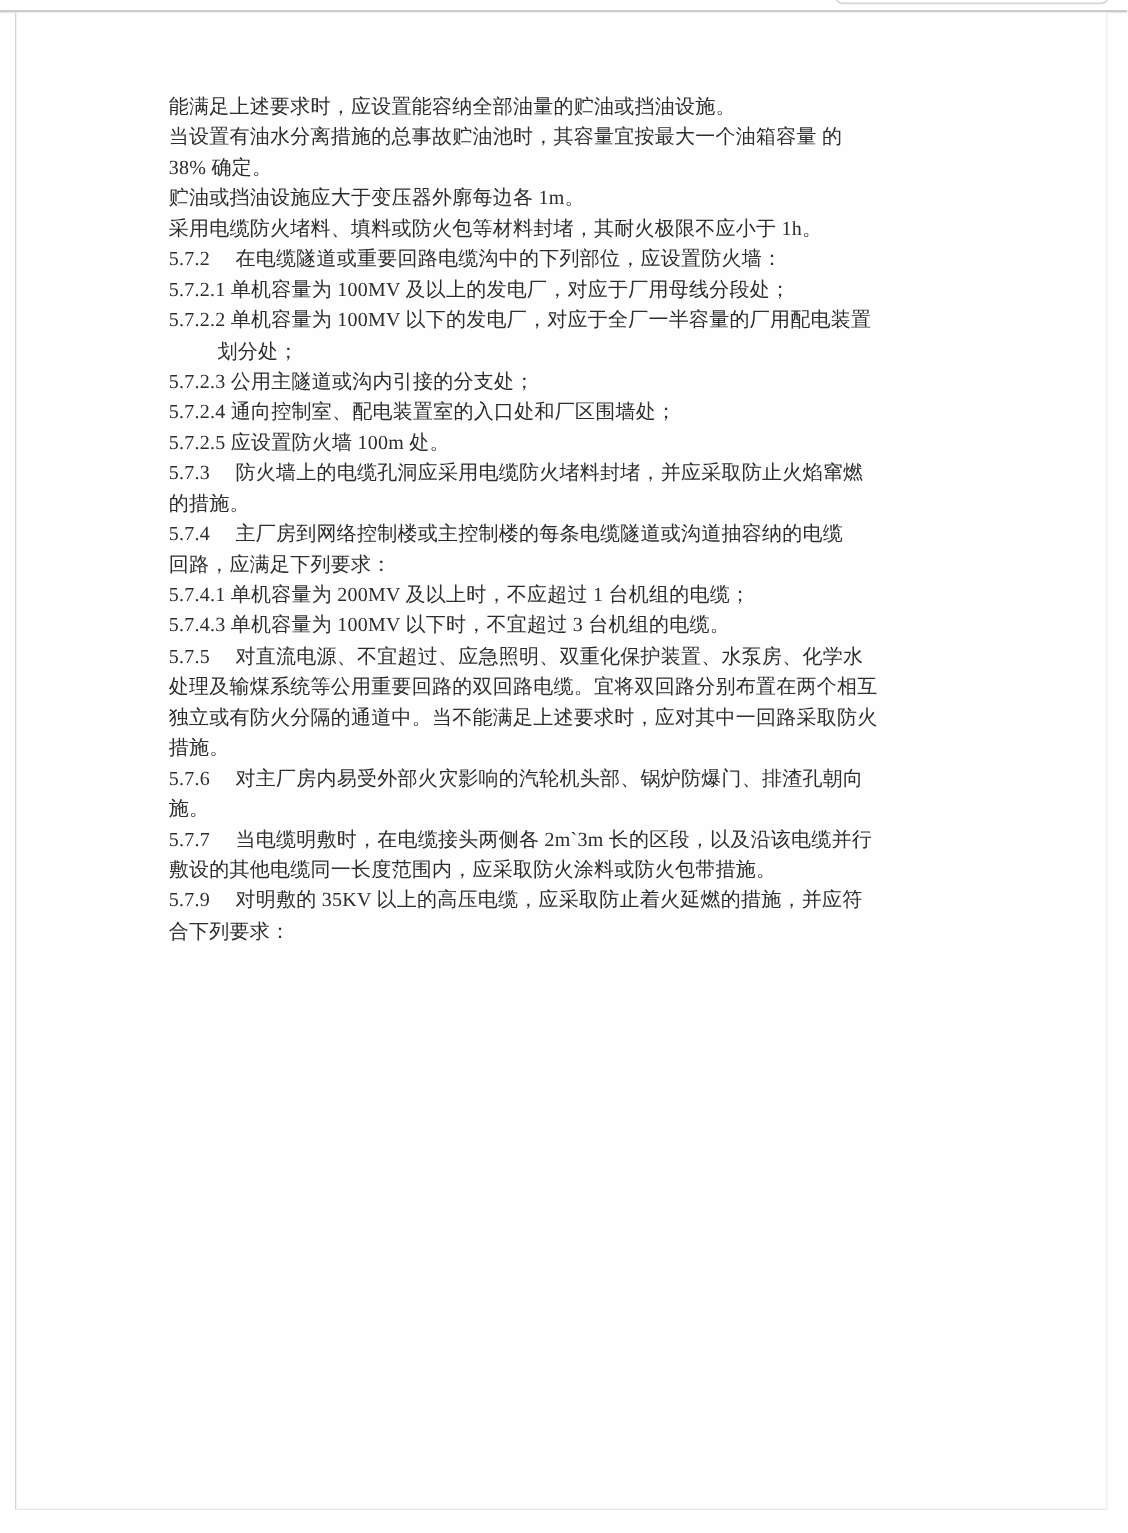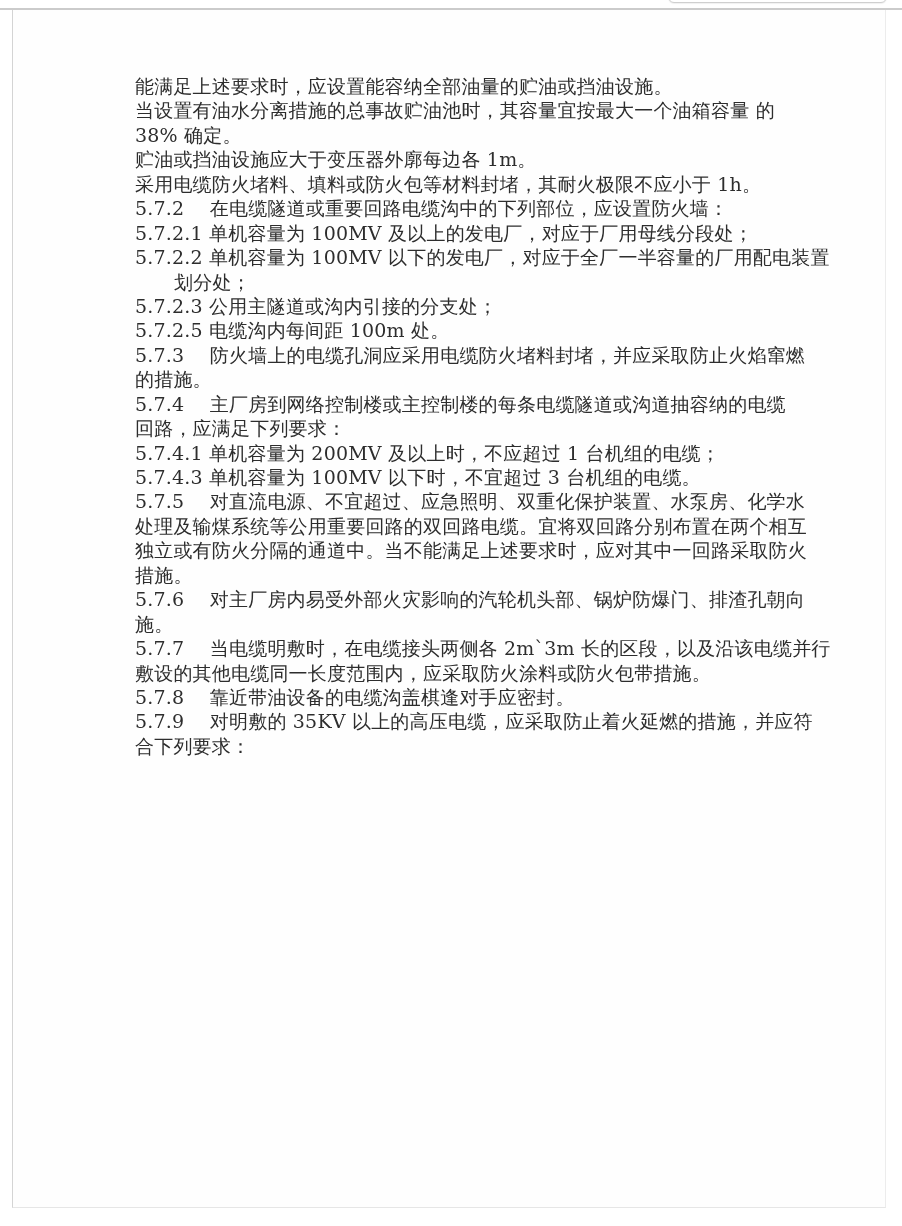--- a/index.html
+++ b/index.html
@@ -46,26 +46,27 @@
       border-bottom: 1px solid #e6e6e6;
       box-sizing: border-box;
     }
     .content {
       position: absolute;
       left: 122px;
       top: 64px;
       width: 640px;
     }
     .line {
-      font-size: 19px;
+      font-size: 16px;
       line-height: 24.45px;
       height: 24.45px;
       white-space: nowrap;
       letter-spacing: 0.2px;
       color: #2d2d2d;
+      font-family: Liberation Serif, serif;
     }
     .line.indent {
       padding-left: 39px;
     }
   </style>
 </head>
 <body>
 
 <div class="top-widget"></div>
 <div class="top-rule"></div>
@@ -75,32 +76,32 @@
     <div class="line">能满足上述要求时，应设置能容纳全部油量的贮油或挡油设施。</div>
     <div class="line">当设置有油水分离措施的总事故贮油池时，其容量宜按最大一个油箱容量 的</div>
     <div class="line">38% 确定。</div>
     <div class="line">贮油或挡油设施应大于变压器外廓每边各 1m。</div>
     <div class="line">采用电缆防火堵料、填料或防火包等材料封堵，其耐火极限不应小于 1h。</div>
     <div class="line">5.7.2　 在电缆隧道或重要回路电缆沟中的下列部位，应设置防火墙：</div>
     <div class="line">5.7.2.1 单机容量为 100MV 及以上的发电厂，对应于厂用母线分段处；</div>
     <div class="line">5.7.2.2 单机容量为 100MV 以下的发电厂，对应于全厂一半容量的厂用配电装置</div>
     <div class="line indent">划分处；</div>
     <div class="line">5.7.2.3 公用主隧道或沟内引接的分支处；</div>
-    <div class="line">5.7.2.5 电缆沟内每间距 100m 处。</div>
+    <div class="line">5.7.2.4 通向控制室、配电装置室的入口处和厂区围墙处；</div>
+    <div class="line">5.7.2.5 应设置防火墙 100m 处。</div>
     <div class="line">5.7.3　 防火墙上的电缆孔洞应采用电缆防火堵料封堵，并应采取防止火焰窜燃</div>
     <div class="line">的措施。</div>
     <div class="line">5.7.4　 主厂房到网络控制楼或主控制楼的每条电缆隧道或沟道抽容纳的电缆</div>
     <div class="line">回路，应满足下列要求：</div>
     <div class="line">5.7.4.1 单机容量为 200MV 及以上时，不应超过 1 台机组的电缆；</div>
     <div class="line">5.7.4.3 单机容量为 100MV 以下时，不宜超过 3 台机组的电缆。</div>
     <div class="line">5.7.5　 对直流电源、不宜超过、应急照明、双重化保护装置、水泵房、化学水</div>
     <div class="line">处理及输煤系统等公用重要回路的双回路电缆。宜将双回路分别布置在两个相互</div>
     <div class="line">独立或有防火分隔的通道中。当不能满足上述要求时，应对其中一回路采取防火</div>
     <div class="line">措施。</div>
     <div class="line">5.7.6　 对主厂房内易受外部火灾影响的汽轮机头部、锅炉防爆门、排渣孔朝向</div>
     <div class="line">施。</div>
     <div class="line">5.7.7　 当电缆明敷时，在电缆接头两侧各 2m`3m 长的区段，以及沿该电缆并行</div>
     <div class="line">敷设的其他电缆同一长度范围内，应采取防火涂料或防火包带措施。</div>
-    <div class="line">5.7.8　 靠近带油设备的电缆沟盖棋逢对手应密封。</div>
     <div class="line">5.7.9　 对明敷的 35KV 以上的高压电缆，应采取防止着火延燃的措施，并应符</div>
     <div class="line">合下列要求：</div>
   </div>
 </div>
 
 </body></html>

